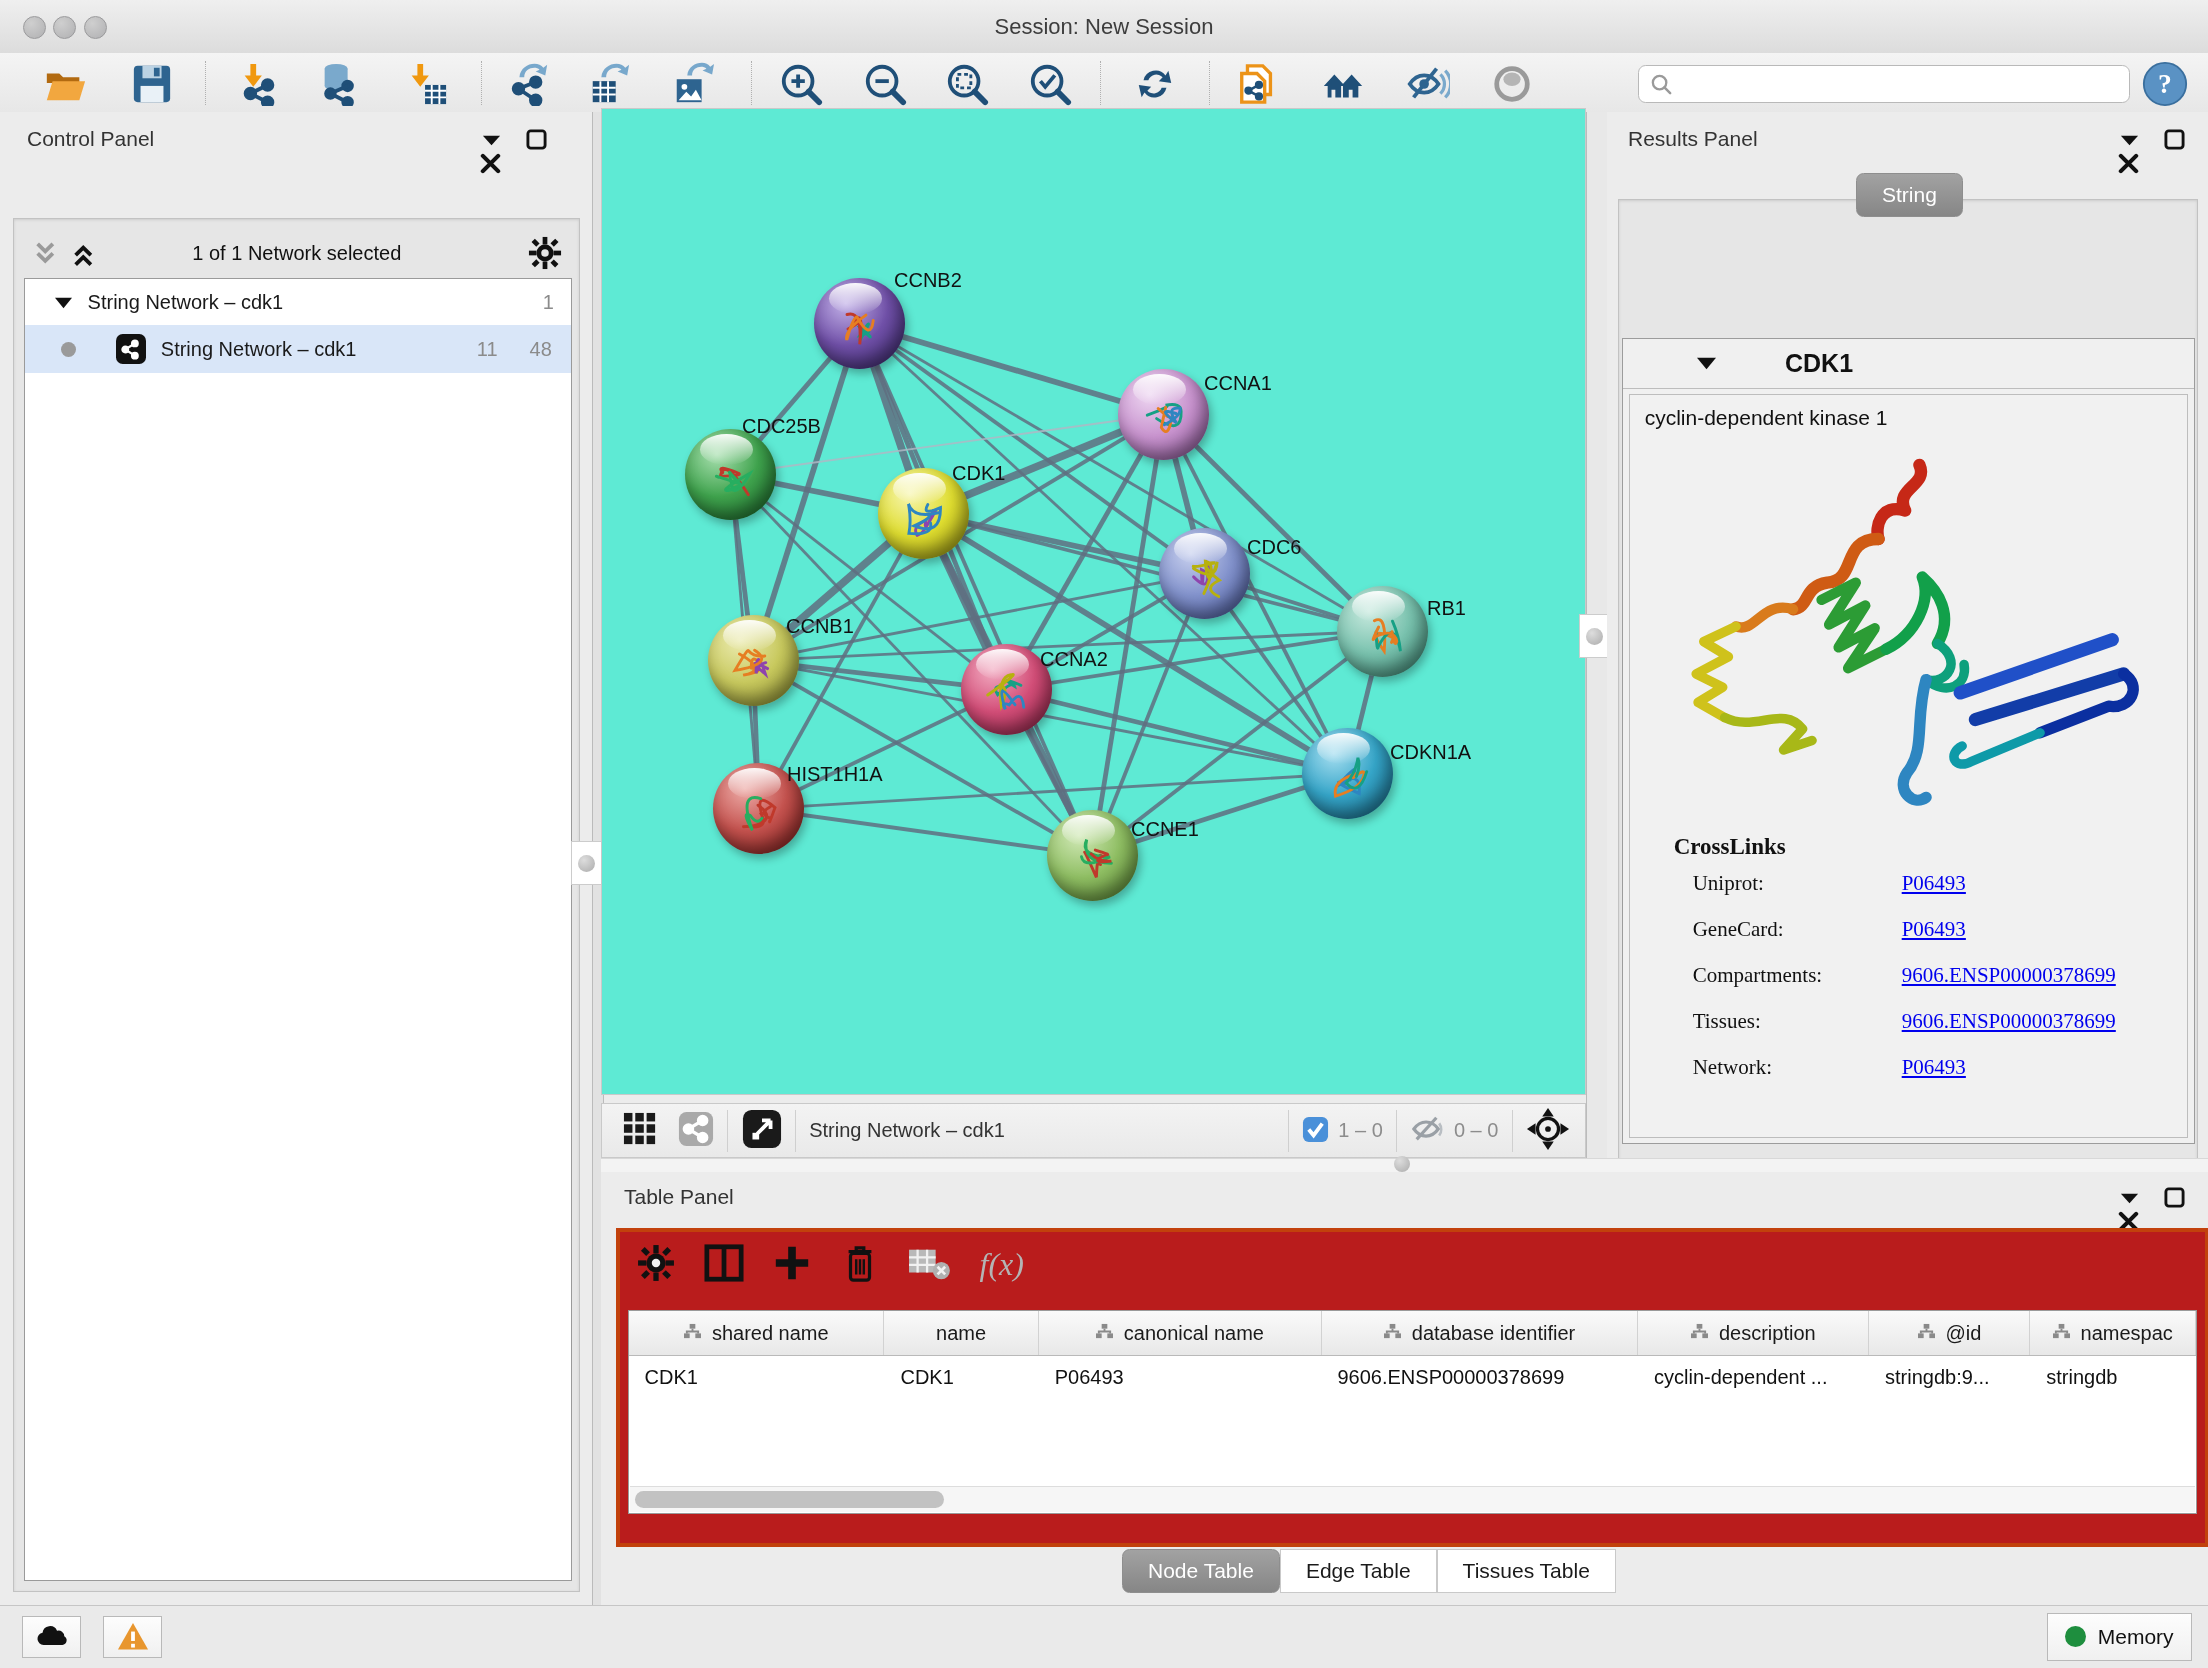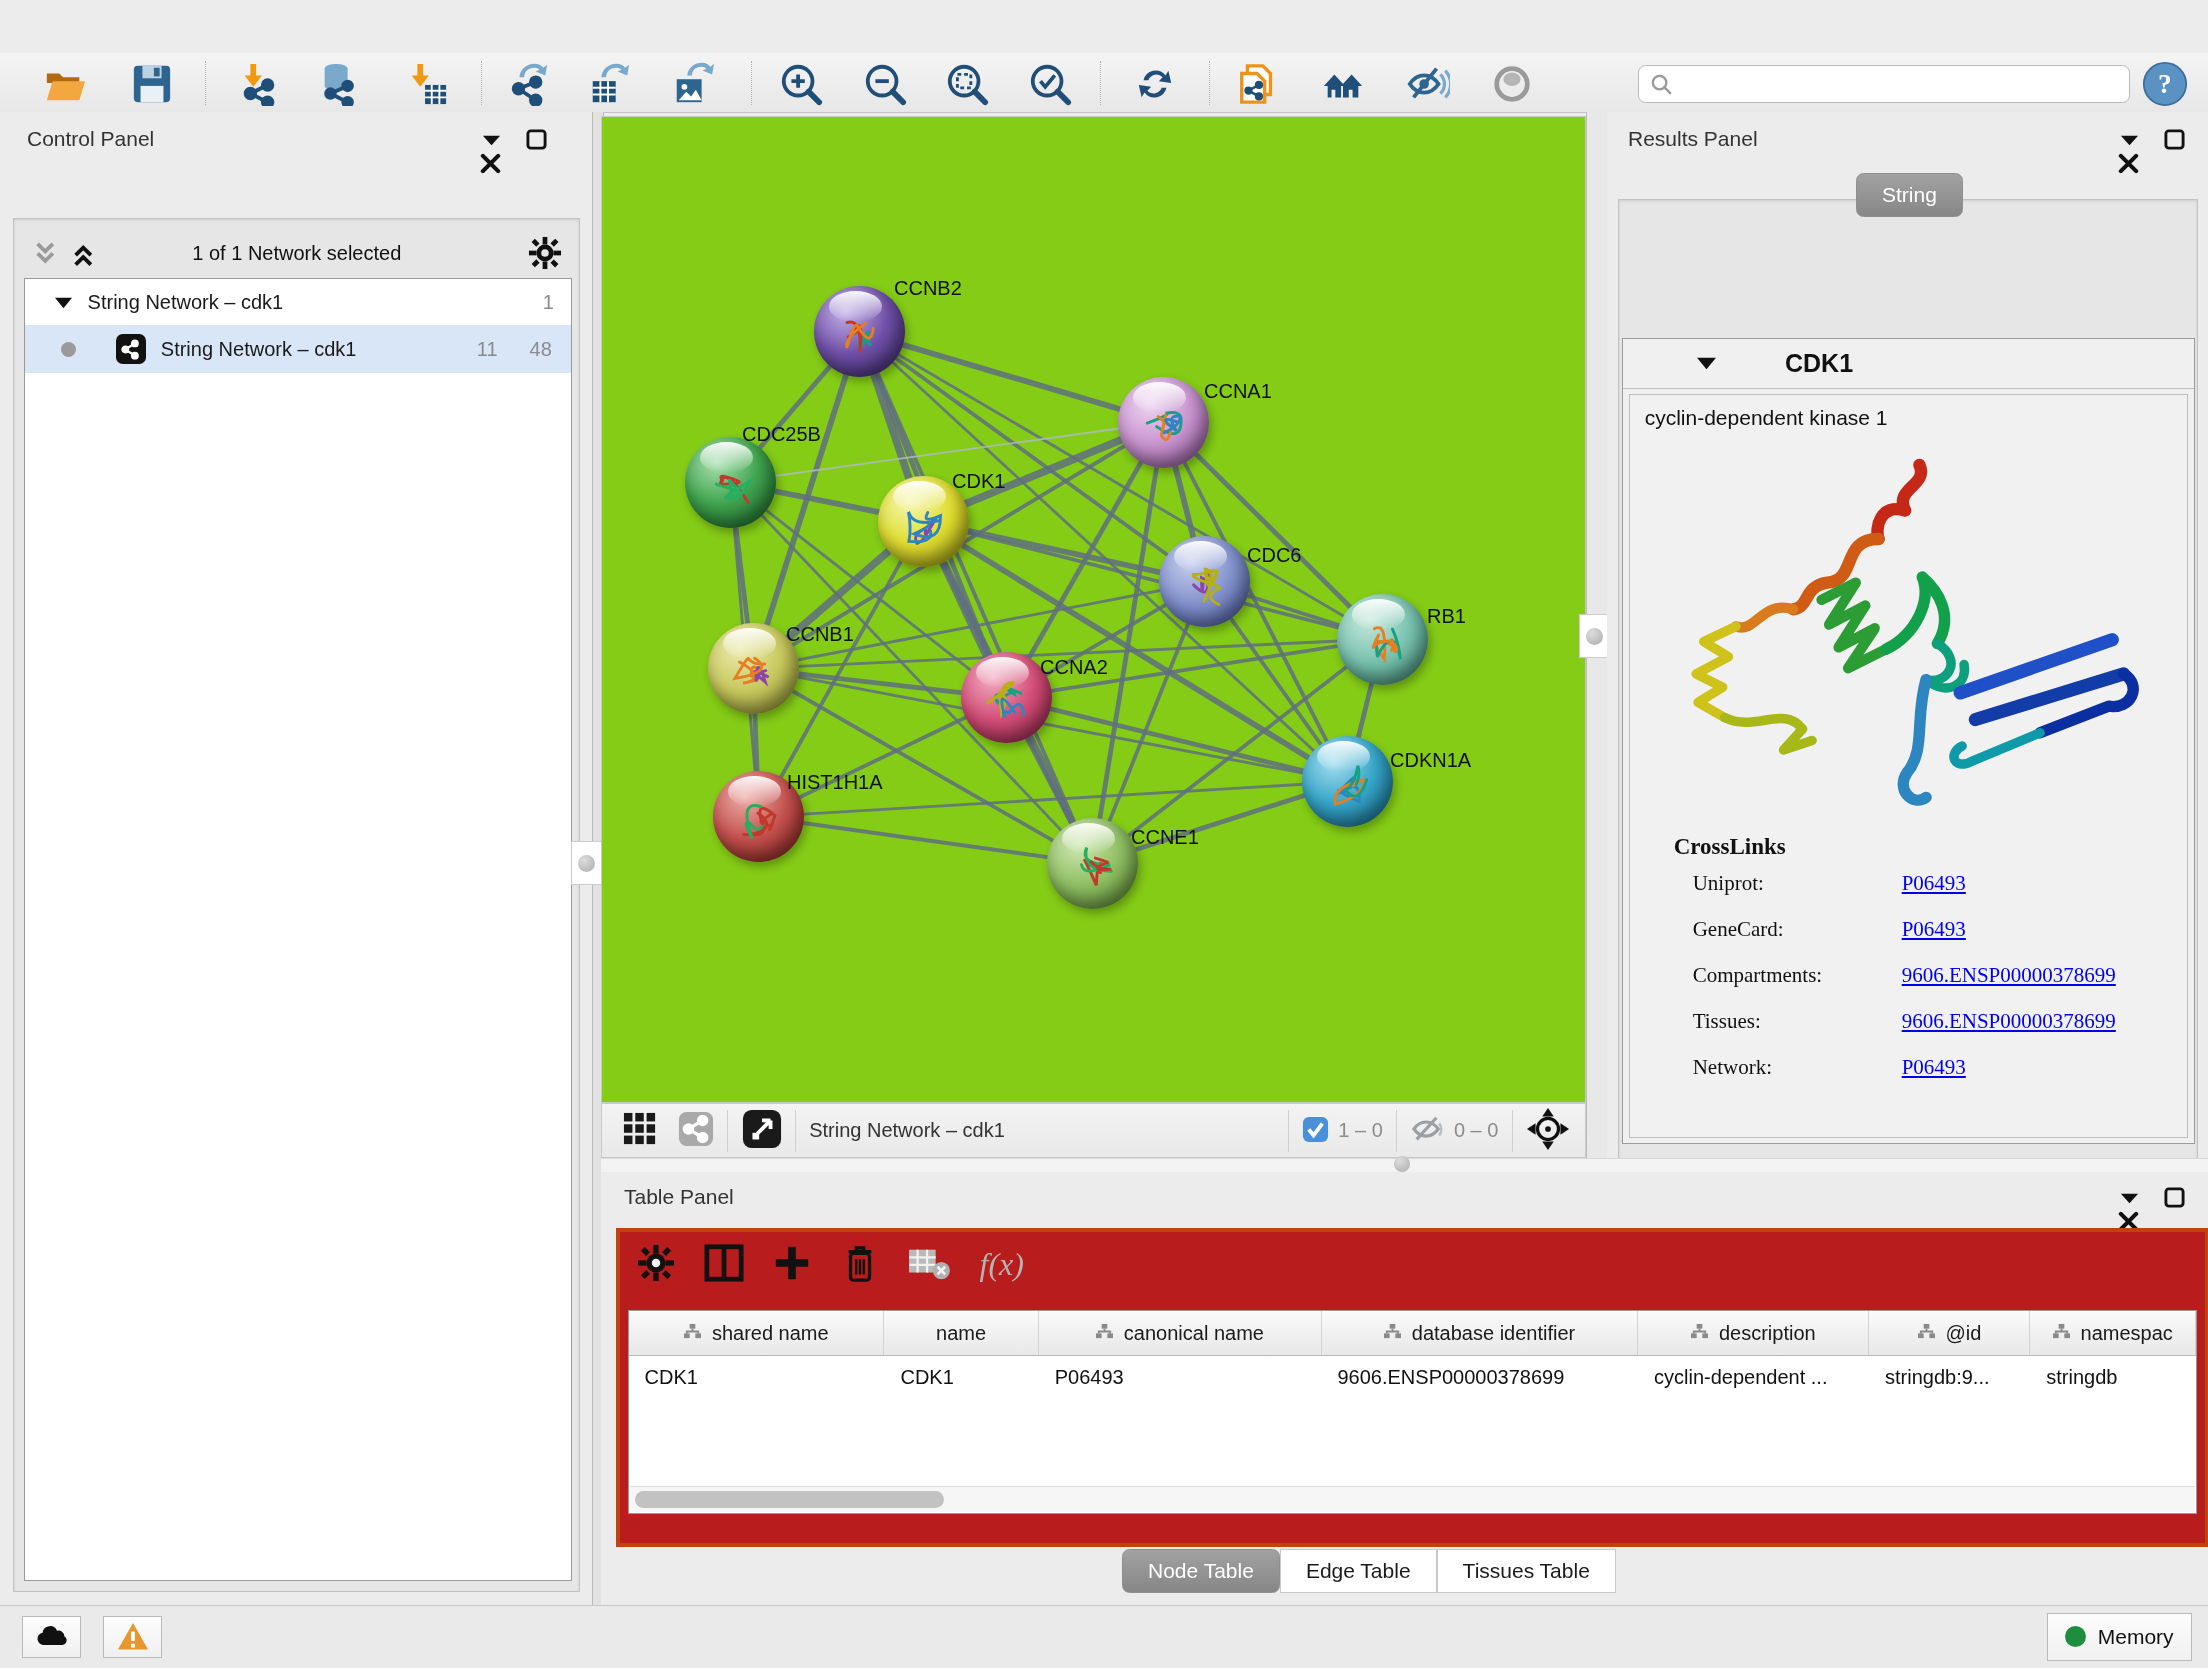--- a/index.html
+++ b/index.html
@@ -27,21 +27,21 @@
   .tab.last{border-radius:0 7.6px 0 0;}
   
   .cpanel{left:0;top:112px;width:592px;height:1493px;background:#ececec;}
   .sunken{background:#e6e6e6;border:1px solid #c2c2c2;box-shadow:inset 0 1px 2.9px rgba(0,0,0,.12);}
   .treebox{background:#fff;border:1px solid #9a9a9a;}
   .treerow{display:flex;align-items:center;font-size:20px;color:#1a1a1a;}
   .treerow .cnt{color:#8b8b8b;}
   .selrow{background:#d9e6f8;}
   .sharebadge{width:30px;height:30px;border-radius:6.7px;background:#111;display:flex;align-items:center;justify-content:center;}
   
-  .netcanvas{left:601px;top:116px;width:985px;height:987px;background:#84cc16;border:1px solid #c9c9c9;box-sizing:border-box;}
+  .netcanvas{left:601px;top:108px;width:985px;height:987px;background:#5eead4;border:1px solid #c9c9c9;box-sizing:border-box;}
   .nodelabel{position:absolute;font-size:20px;color:#111;white-space:nowrap;}
   .gnode{position:absolute;border-radius:50%;box-shadow:inset -4.8px -8.6px 15px rgba(0,0,0,.38),2.9px 4.8px 8.6px rgba(0,0,0,.28);}
   .gnode::before{content:'';position:absolute;left:17%;top:6%;width:58%;height:34%;border-radius:50%;background:linear-gradient(rgba(255,255,255,.95),rgba(255,255,255,0));}
   .gnode svg{position:absolute;left:14%;top:22%;width:72%;height:64%;}
   .netfooter{left:601px;top:1103px;width:985px;height:55px;background:linear-gradient(#f3f3f3,#e9e9e9);border:1px solid #c9c9c9;box-sizing:border-box;display:flex;align-items:center;}
   .nfsep{width:0;height:42px;border-left:1px solid #cfcfcf;margin:0 13.3px;}
   .nftext{font-size:20px;color:#333;}
   .nfnum{font-size:20px;color:#8c8c8c;margin-left:9.5px;}
   
   .rpanel{left:1607px;top:112px;width:601px;height:1060px;background:#ececec;}
@@ -61,20 +61,26 @@
   .statusbar{left:0;top:1605px;width:2208px;height:63px;background:#eaeaea;border-top:1px solid #c6c6c6;}
   .sbtn{background:linear-gradient(#fdfdfd,#f0f0f0);border:1.9px solid #b9b9b9;display:flex;align-items:center;justify-content:center;}
   .memdot{width:21px;height:21px;border-radius:50%;background:#1e8e3e;margin-right:11.4px;}
   .memtext{font-size:21px;color:#111;}
 </style>
 </head>
 <body>
 
 <div class="app">
 
+  <div class="abs titlebar">
+    <div class="abs tlight" style="left:23px"></div>
+    <div class="abs tlight" style="left:53px"></div>
+    <div class="abs tlight" style="left:84px"></div>
+    <div class="abs wintitle">Session: New Session</div>
+  </div>
 
   <div class="abs toolbar">
     <div class="abs tbtn" style="left:42px">
       <svg width="44" height="44" viewBox="0 0 46 46">
           <path d="M4 12 h13 l4 4 h17 v6 H4z" fill="#b26a10"></path>
           <path d="M4 40 L10 20 h34 L38 40z" fill="#f2a73f"></path>
         </svg>
     </div>
     <div class="abs tbtn" style="left:129px">
       <svg width="42" height="42" viewBox="0 0 44 44">

